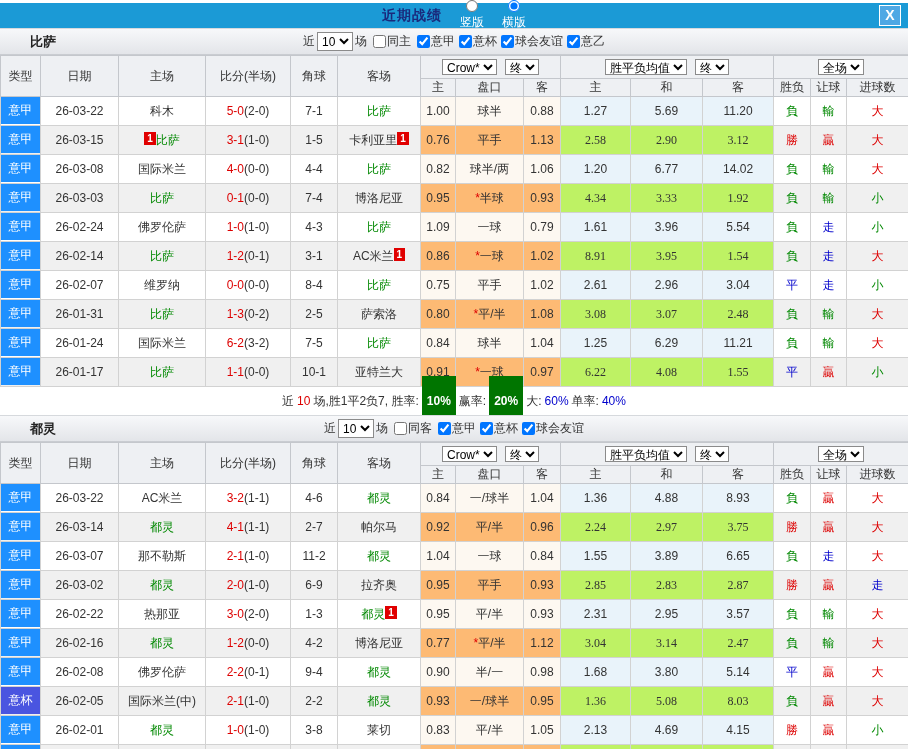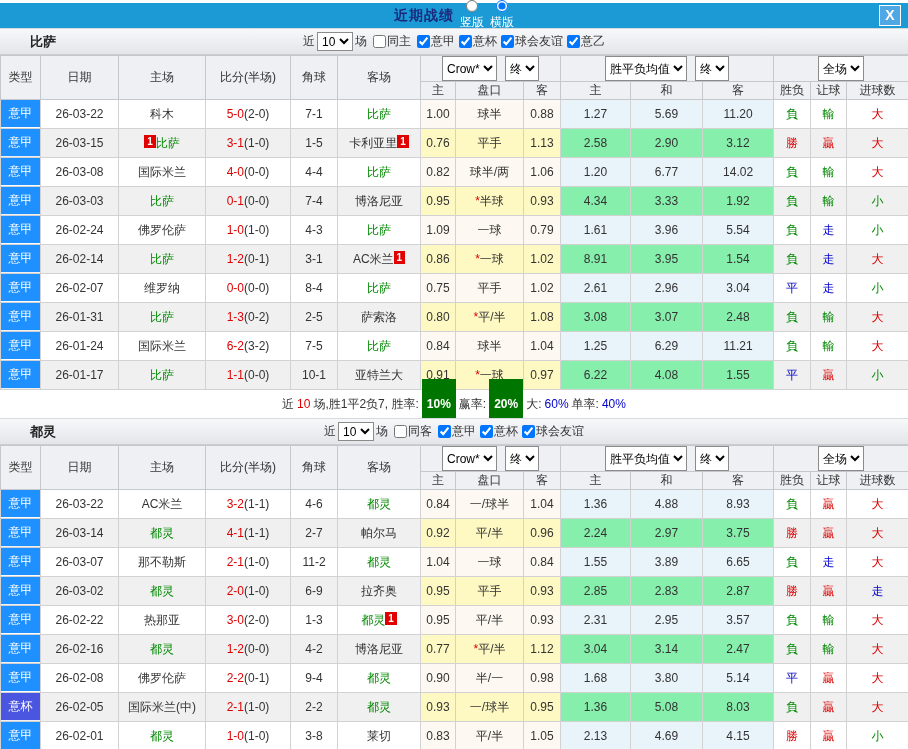--- a/index.html
+++ b/index.html
@@ -1,21 +1,21 @@
 <!DOCTYPE html>
 <html><head>
 <meta charset="utf-8">
 <style>
   * { box-sizing: border-box; margin: 0; padding: 0; }
   html,body { width: 908px; height: 749px; overflow: hidden; background:#fff;
     font-family: "Liberation Sans", "DejaVu Sans", sans-serif; font-size: 12px; color:#333; }
 
   
   .titlebar { height: 28px; background:#1b9ad6; border-top:3px solid #fff;
-    display:flex; align-items:center; justify-content:center; gap:6px; position:relative; }
+    display:flex; align-items:center; justify-content:center; gap:18px; position:relative; }
   .titlebar .title { color:#1a2a7c; font-weight:bold; font-size:14px; letter-spacing:1px; }
   .titlebar label { color:#fff; font-size:12px; display:flex; align-items:center; gap:2px;flex-direction:column; }
   .titlebar input[type=radio]{ width:12px; height:12px; }
   .close-btn { position:absolute; right:7px; top:2px; width:22px; height:21px;
     background:#4fa8e4; border:1px solid #fff; color:#fff; font-weight:bold;
     text-align:center; line-height:19px; font-size:14px; cursor:pointer; }
 
   
   .section-bar { height:27px; background:linear-gradient(#f7f8fa,#e3e5e9);
     border-bottom:1px solid #c9ccd1; border-top:1px solid #d6d9dd;
@@ -26,26 +26,26 @@
   .filters input[type=checkbox]{ width:13px; height:13px; margin:0 1px 0 4px; vertical-align:middle; }
   .filters .lgf { display:flex; align-items:center; }
 
   
   table { border-collapse:collapse; table-layout:fixed; width:908px; }
   th { background:#eef0f3; border:1px solid #c4c7cc; font-weight:normal; color:#333;
        font-size:12px; padding:0; }
   thead tr.selrow th { height:23px; }
   thead tr.subrow th { height:18px; }
   .selwrap { display:flex; align-items:center; justify-content:center; gap:8px; }
-  .selwrap select { height:25px; font-size:12px; border:1px solid #8b8b8b; background:#fff; }
+  .selwrap select { height:16px; font-size:12px; border:1px solid #8b8b8b; background:#fff; }
   td { border:1px solid #d2d2d2; text-align:center; height:28px; padding:0;
        white-space:nowrap; overflow:hidden; }
   tr.even td { background:#f0f0f0; }
-  td.crow  { background:#fdf8f1; }  tr.even td.crow { background:#fef9c3; }
-  td.mean  { background:#e9f3fa; }  tr.even td.mean { background:#86efac; }
+  td.crow  { background:#fdf8f1; }  tr.even td.crow { background:#fdba74; }
+  td.mean  { background:#e9f3fa; }  tr.even td.mean { background:#bef264;font-family:Liberation Serif, serif; }
   td.lgcell { background:#fff; padding:0; }
   tr.even td.lgcell { background:#f0f0f0; }
   .lg { height:27px; margin-bottom:1px; background:#1e90ff; color:#fff;
         display:flex; align-items:center; justify-content:center; }
   .lg.cup { background:#4a55e0; }
   .r { color:#dd0000; } .g { color:#008800; } .b { color:#0000cc; }
   .half { color:#333; }
   .badge1 { display:inline-block; background:#e00000; color:#fff; font-size:10px;
             line-height:13px; padding:0 3px; font-weight:bold; vertical-align:2px; }
 

